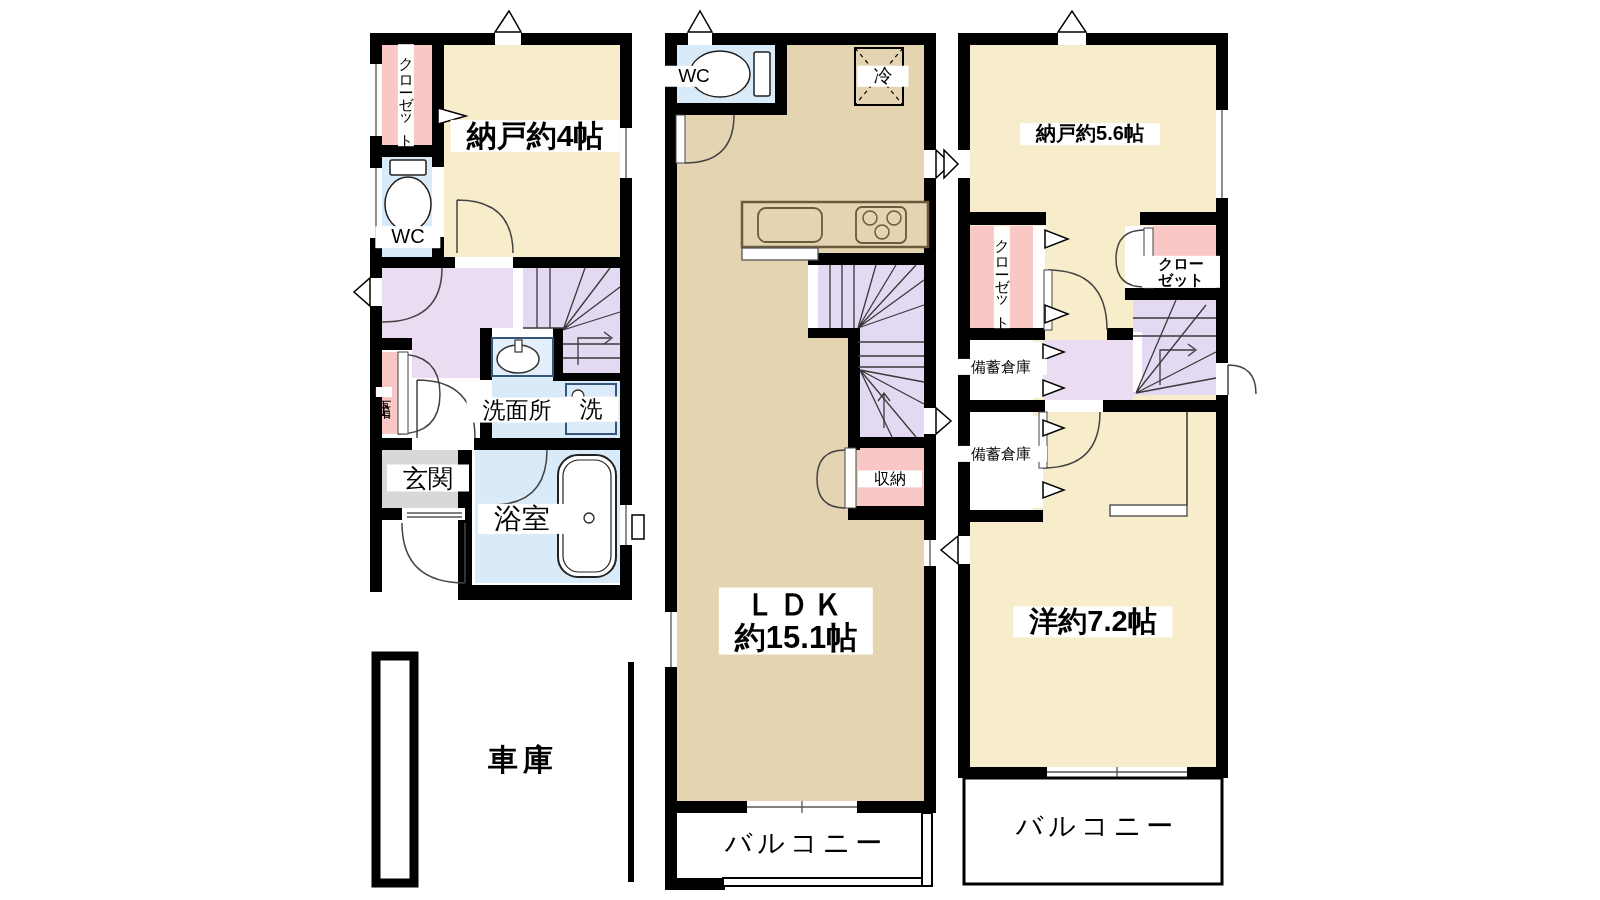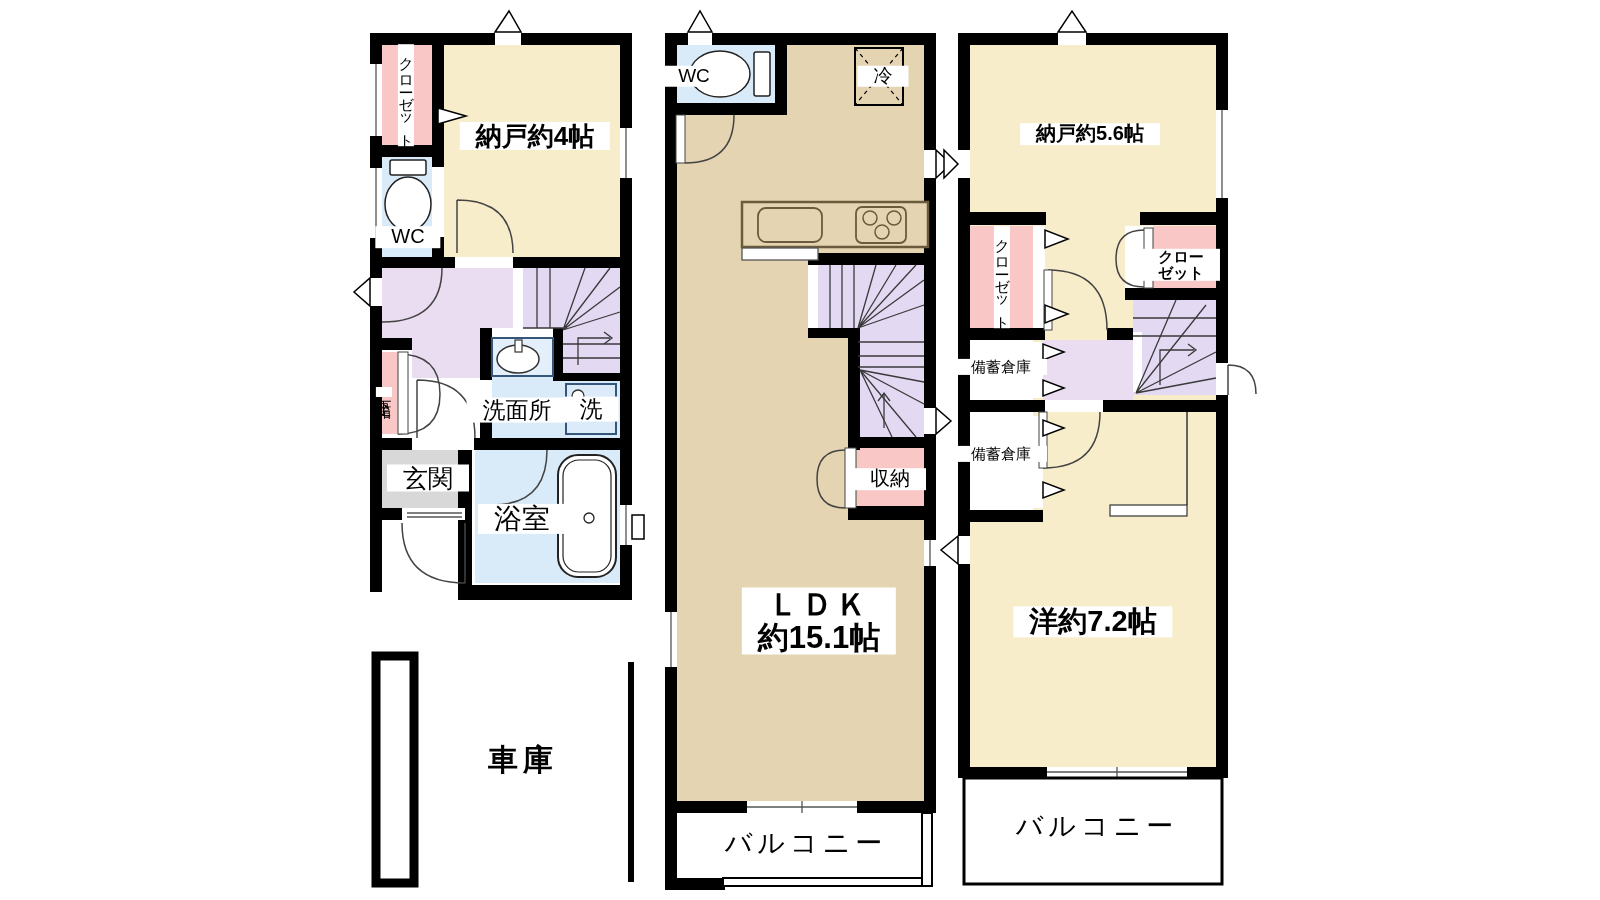--- a/index.html
+++ b/index.html
@@ -247,41 +247,41 @@
 
     <g>
       <rect x="723" y="878" width="209" height="8" fill="#fff" stroke="#000" stroke-width="2"></rect>
       <rect x="922" y="813" width="10" height="73" fill="#fff" stroke="#000" stroke-width="2"></rect>
       <rect x="964" y="778" width="258" height="106" fill="#fff" stroke="#000" stroke-width="3"></rect>
     </g>
   </g>
 </svg>
 
 <div class="lbl v" style="left:406px;top:95px;font-size:15px;">クローゼット</div>
-<div class="lbl big" style="left:535px;top:136px;font-size:26px;">納戸約4帖</div>
+<div class="lbl big" style="left:535px;top:136px;font-size:30px;">納戸約4帖</div>
 <div class="lbl" style="left:408px;top:237px;font-size:20px;">WC</div>
 <div class="lbl v" style="left:384px;top:392px;font-size:15px;">下足箱</div>
 <div class="lbl" style="left:517px;top:410px;font-size:23px;">洗面所</div>
 <div class="lbl" style="left:591px;top:409px;font-size:23px;">洗</div>
 <div class="lbl" style="left:428px;top:478px;font-size:25px;">玄関</div>
 <div class="lbl" style="left:522px;top:519px;font-size:28px;">浴室</div>
 <div class="lbl big sp" style="left:523px;top:752px;font-size:30px;margin-top:8px;">車庫</div>
 
 <div class="lbl" style="left:694px;top:76px;font-size:19px;">WC</div>
 <div class="lbl" style="left:883px;top:76px;font-size:19px;">冷</div>
-<div class="lbl big" style="left:819px;top:621px;font-size:31px;">
+<div class="lbl big" style="left:796px;top:621px;font-size:31px;">
   <div style="letter-spacing:3px;">ＬＤＫ</div>
   <div>約15.1帖</div>
 </div>
-<div class="lbl" style="left:890px;top:479px;font-size:20px;">収納</div>
+<div class="lbl" style="left:890px;top:479px;font-size:16px;">収納</div>
 <div class="lbl sp" style="left:806px;top:844px;font-size:27px;">バルコニー</div>
 
 <div class="lbl big" style="left:1090px;top:134px;font-size:20px;">納戸約5.6帖</div>
 <div class="lbl v" style="left:1002px;top:277px;font-size:15px;">クローゼット</div>
-<div class="lbl" style="left:1181px;top:265px;font-size:15px;font-weight:600;">
+<div class="lbl" style="left:1181px;top:272px;font-size:15px;font-weight:600;">
   <div>クロー</div>
   <div>ゼット</div>
 </div>
 <div class="lbl" style="left:1001px;top:367px;font-size:15px;">備蓄倉庫</div>
 <div class="lbl" style="left:1001px;top:454px;font-size:15px;">備蓄倉庫</div>
 <div class="lbl big" style="left:1093px;top:622px;font-size:29px;">洋約7.2帖</div>
 <div class="lbl sp" style="left:1097px;top:827px;font-size:27px;">バルコニー</div>
 
 </div>
 

